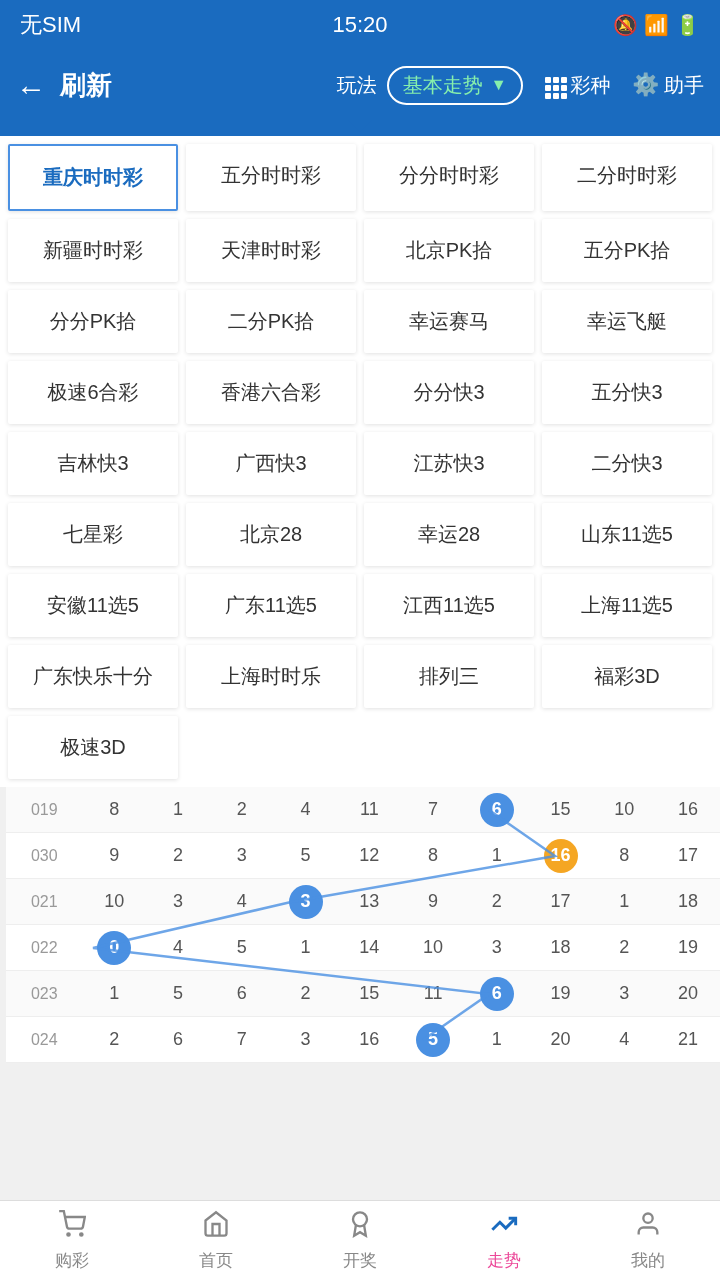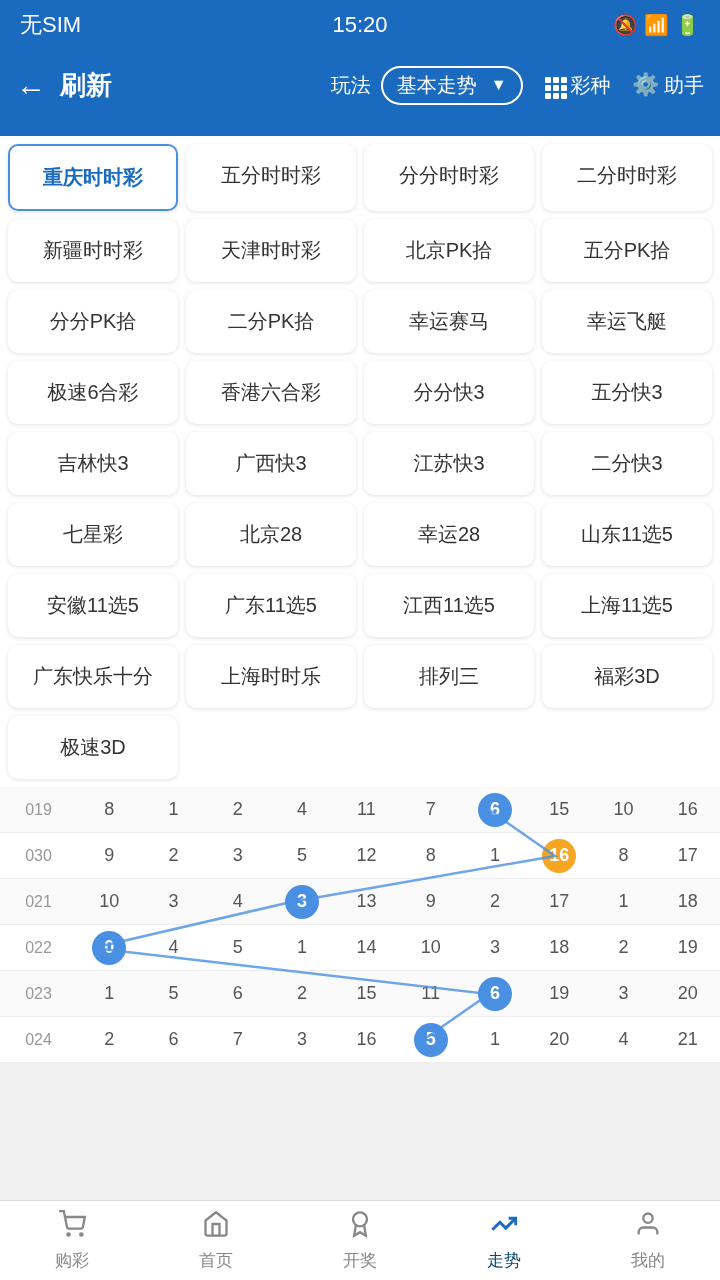--- a/index.html
+++ b/index.html
@@ -30,26 +30,26 @@
       height: 70px;
       gap: 10px;
     }
     .header-back { color: white; font-size: 30px; cursor: pointer; margin-right: 4px; }
     .header-title { color: white; font-size: 26px; font-weight: bold; }
     .header-spacer { flex: 1; }
     .header-玩法 { color: white; font-size: 20px; }
     .header-dropdown {
       border: 2px solid white;
       border-radius: 20px;
-      color: #ffffff;
+      color: #86efac;
       font-size: 20px;
       padding: 4px 14px;
       display: flex;
       align-items: center;
-      gap: 14px;
+      gap: 8px;
       cursor: pointer;
       justify-content: space-between;
     }
     .header-彩种 { color: white; font-size: 20px; margin-left: 12px; display: flex; align-items: flex-end; gap: 4px; cursor: pointer; }
     .header-助手 { color: white; font-size: 20px; margin-left: 12px; display: flex; align-items: center; gap: 4px; cursor: pointer; }
     .grid-icon { display: inline-grid; grid-template-columns: 1fr 1fr 1fr; gap: 2px; width: 22px; height: 22px; }
     .grid-icon span { background: white; border-radius: 1px; }
     .gear-icon { font-size: 22px; }
 
     
@@ -60,21 +60,21 @@
       background: white;
       padding: 8px 8px;
     }
     .grid {
       display: grid;
       grid-template-columns: repeat(4, 1fr);
       gap: 8px;
     }
     .grid-item {
       background: white;
-      border-radius: 10px;
+      border-radius: 2px;
       box-shadow: 0 1px 4px rgba(0,0,0,0.12);
       padding: 18px 4px;
       text-align: center;
       font-size: 20px;
       color: #333;
       cursor: pointer;
     }
     .grid-item.active {
       border: 2px solid #4a90e2;
       color: #1a6bbf;
@@ -135,20 +135,21 @@
       color: white;
       font-size: 18px;
       font-weight: bold;
     }
     .bubble-blue { background: #4a90e2; }
     .bubble-orange { background: #f5a623; }
 
     
     .chart-container {
       position: relative;
+      padding-left: 6px;
     }
     .chart-svg {
       position: absolute;
       top: 0;
       left: 0;
       width: 100%;
       height: 100%;
       pointer-events: none;
     }
 
@@ -374,21 +375,21 @@
     </span>
     <span class="nav-label">开奖</span>
   </div>
   <div class="nav-item active">
     <span class="nav-icon">
       <svg width="28" height="28" viewBox="0 0 24 24" fill="none" stroke="#1a6bbf" stroke-width="2.5">
           <polyline points="22 7 13.5 15.5 8.5 10.5 2 17"></polyline>
           <polyline points="16 7 22 7 22 13"></polyline>
         </svg>
     </span>
-    <span class="nav-label" style="color:#0c4a6e;">走势</span>
+    <span class="nav-label" style="color:#ec4899;">走势</span>
   </div>
   <div class="nav-item">
     <span class="nav-icon">
       <svg width="28" height="28" viewBox="0 0 24 24" fill="none" stroke="#888" stroke-width="2">
           <path d="M20 21v-2a4 4 0 0 0-4-4H8a4 4 0 0 0-4 4v2"></path>
           <circle cx="12" cy="7" r="4"></circle>
         </svg>
     </span>
     <span class="nav-label">我的</span>
   </div>

